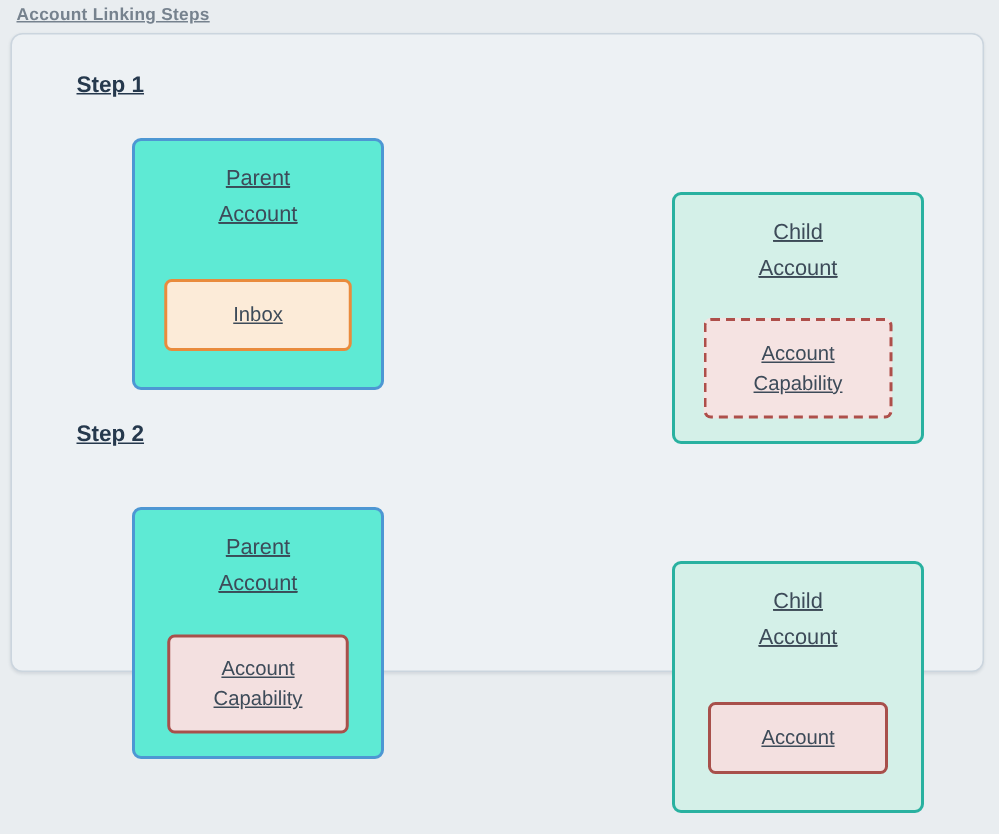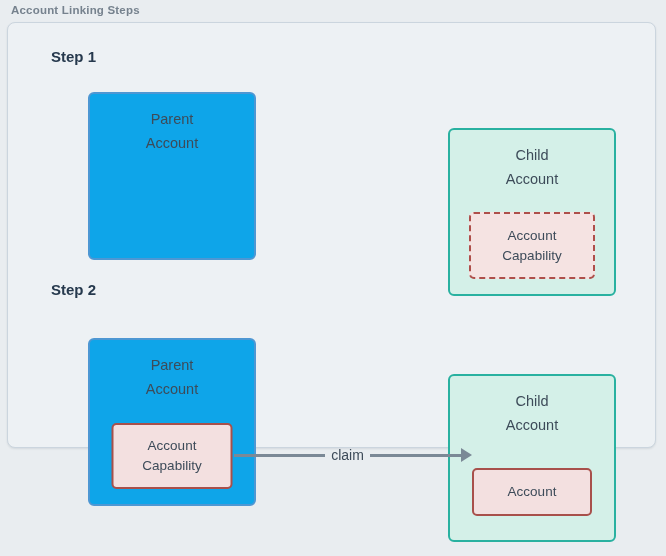--- a/index.html
+++ b/index.html
@@ -1,15 +1,15 @@
 <!DOCTYPE html>
 <html><head>
 <meta charset="utf-8">
 <style>
-  * { margin: 0; padding: 0; box-sizing: border-box; }
+  * { margin: 0; padding: 0; box-sizing: border-box; text-decoration: underline; }
 
   html, body {
     width: 666px;
     height: 556px;
     background: #e9edf0;
     font-family: "Liberation Sans", sans-serif;
     position: relative;
     overflow: hidden;
   }
 
@@ -45,21 +45,21 @@
   .step-label.s1 { top: 25px; }
   .step-label.s2 { top: 258px; }
 
   .group {
     position: absolute;
     width: 168px;
     height: 168px;
     border-radius: 6px;
   }
   .group.parent {
-    background: #0ea5e9;
+    background: #5eead4;
     border: 2px solid #4d97d3;
   }
   .group.child {
     background: #d4f0e8;
     border: 2px solid #29b1a0;
     margin-top: 36px;
   }
   .group.p1 { left: 80px;  top: 69px; }
   .group.c1 { left: 440px; top: 69px; }
   .group.p2 { left: 80px;  top: 315px; }
@@ -140,20 +140,21 @@
 
 <div class="panel">
 
   <div class="step-label s1">Step 1</div>
 
   <div class="group parent p1">
     <div class="group-title">
       <div>Parent</div>
       <div>Account</div>
     </div>
+    <div class="node orange-solid inbox">Inbox</div>
   </div>
 
   <div class="group child c1">
     <div class="group-title">
       <div>Child</div>
       <div>Account</div>
     </div>
     <div class="node red-dashed cap1">Account Capability</div>
   </div>
 
@@ -169,20 +170,14 @@
   </div>
 
   <div class="group child c2">
     <div class="group-title">
       <div>Child</div>
       <div>Account</div>
     </div>
     <div class="node red-solid account2">Account</div>
   </div>
 
-  <div class="arrow a2">
-    <span class="line"></span>
-    <span class="arrow-label">claim</span>
-    <span class="line"></span>
-    <span class="head right"></span>
-  </div>
 
 </div>
 
 </body></html>

